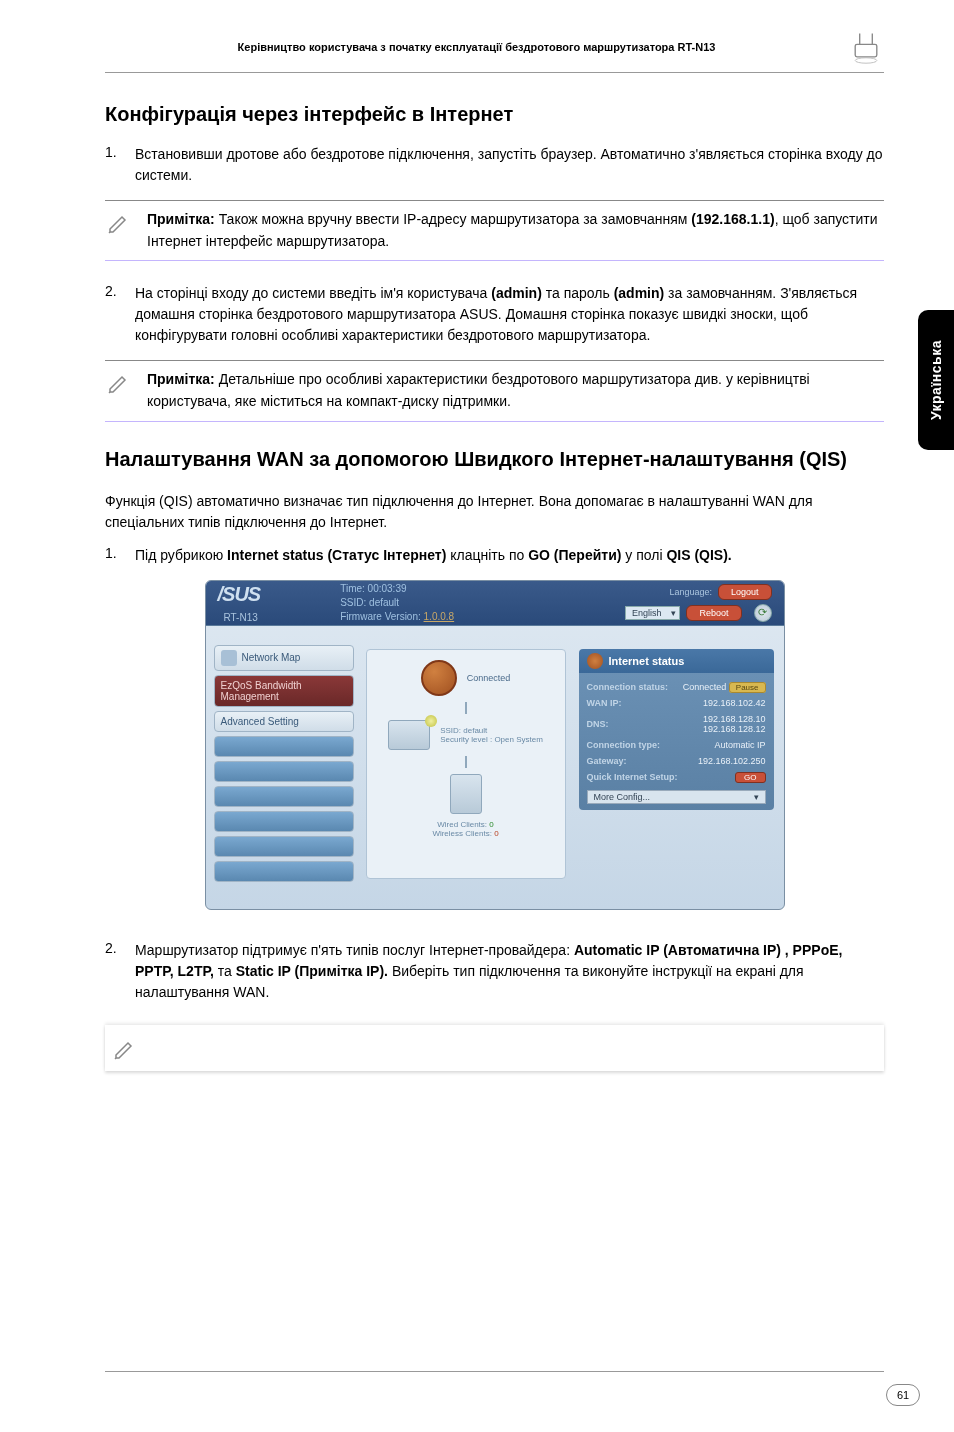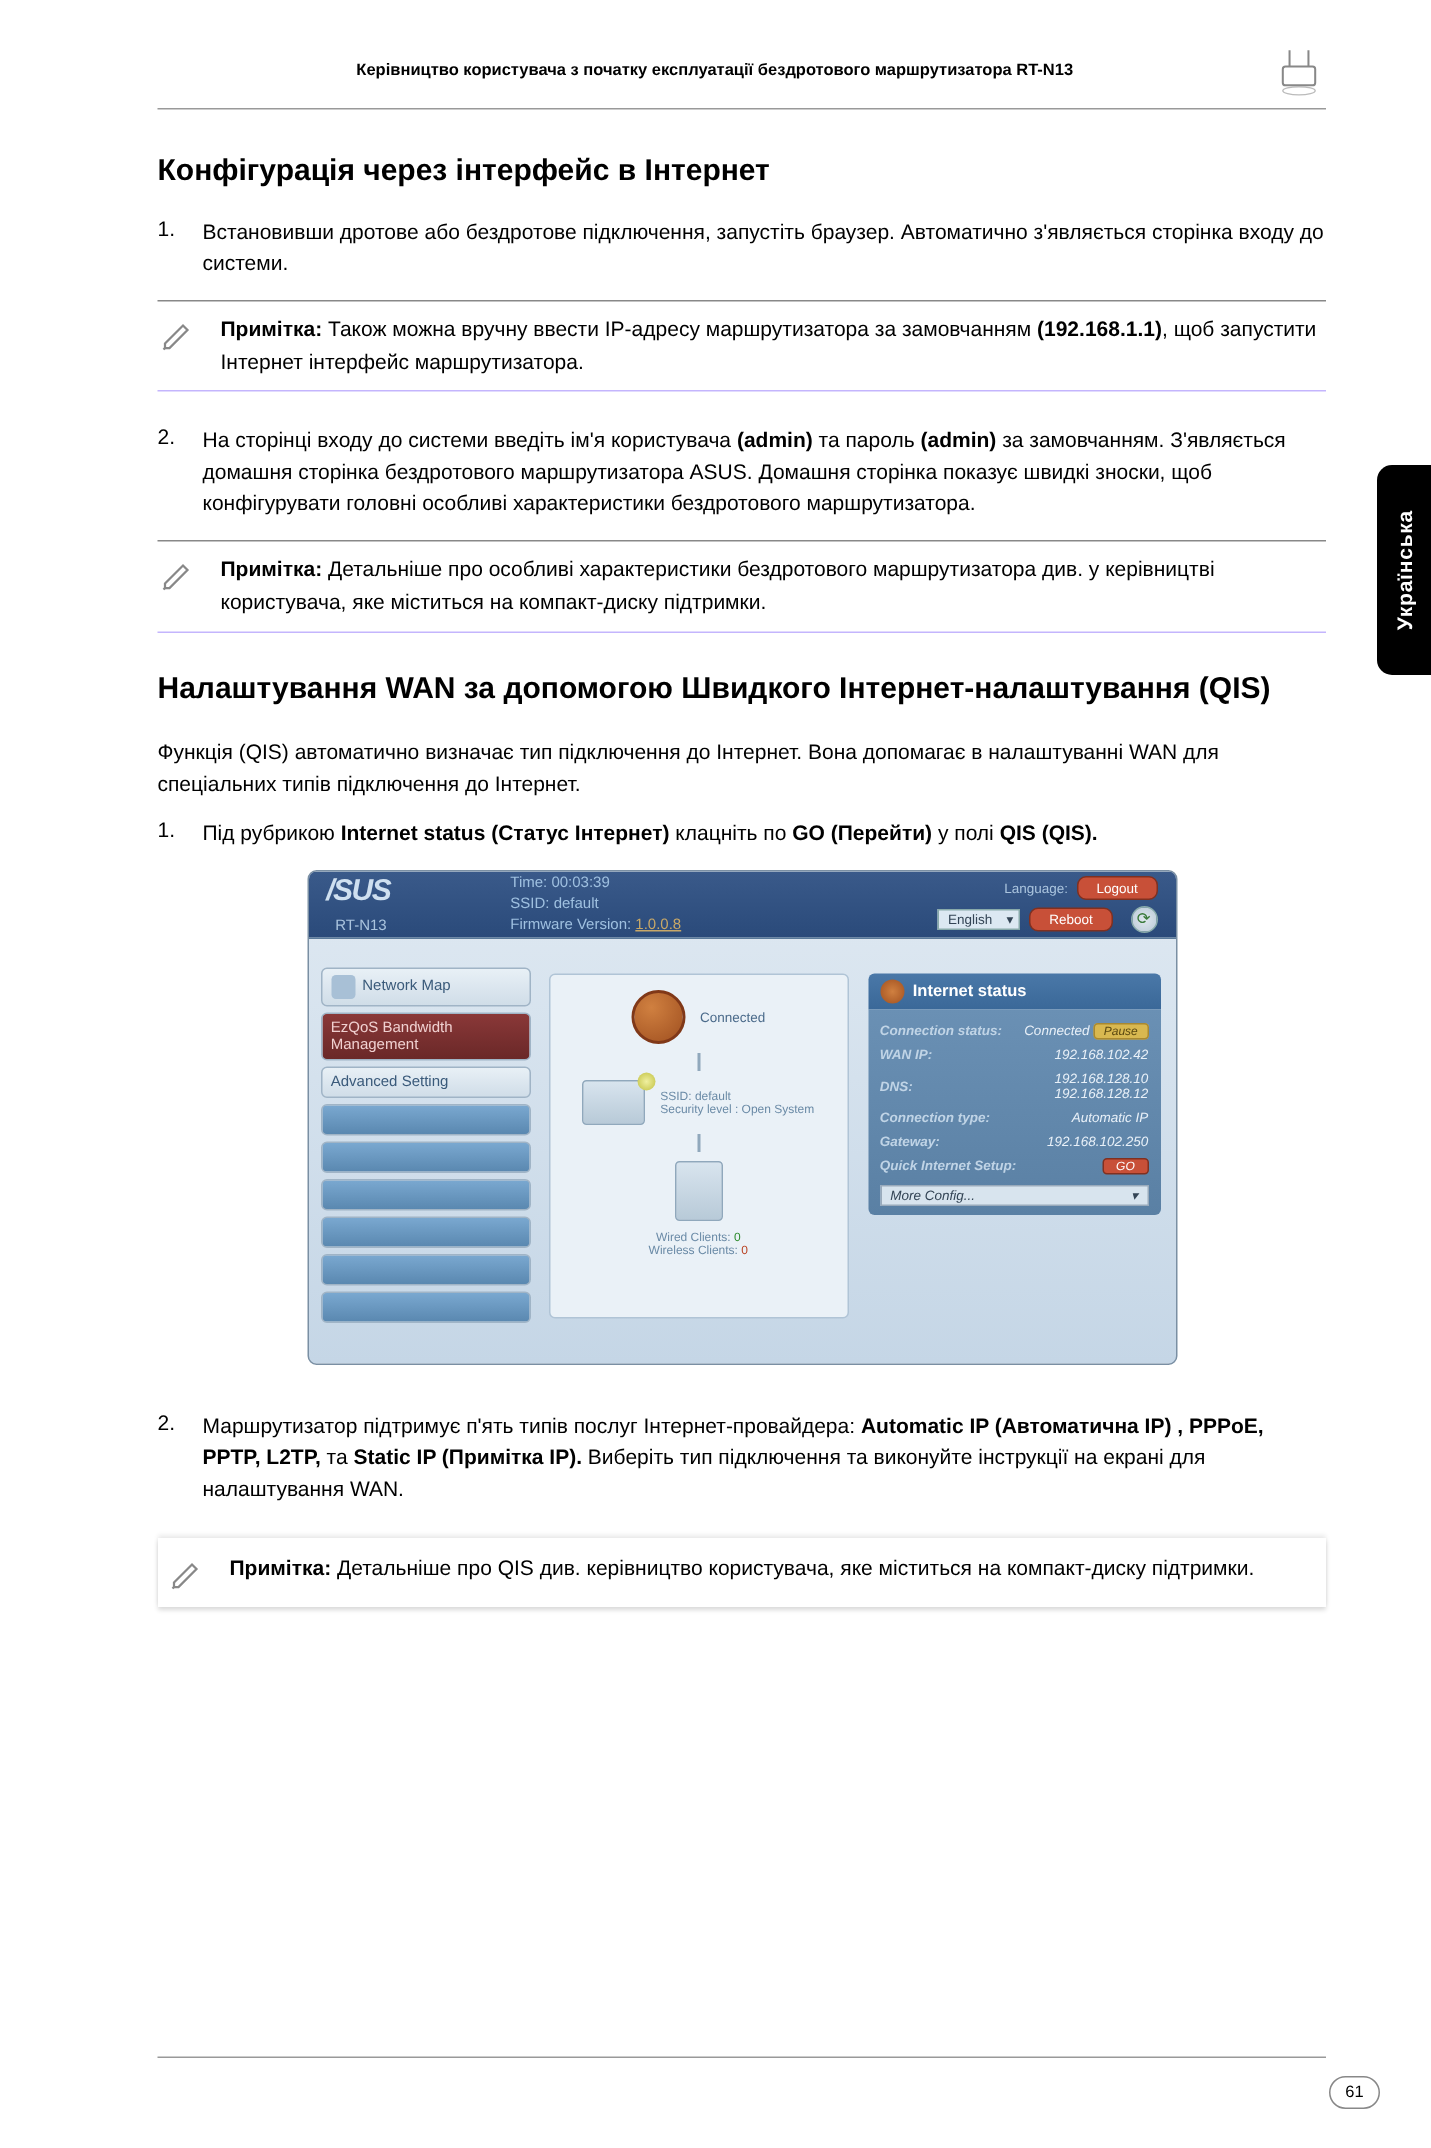--- a/index.html
+++ b/index.html
@@ -285,21 +285,20 @@
     .ss-istatus-ico {
       width: 16px; height: 16px;
       background: radial-gradient(#d08040,#a05020);
       border-radius: 50%;
     }
     .ss-istatus-body {
       background: linear-gradient(#6a90b4,#5a80a4);
       padding: 6px 8px;
       border-radius: 0 0 4px 4px;
       color: #d8e6f0;
-      font-style: italic;
     }
     .ss-row {
       display: flex;
       justify-content: space-between;
       align-items: center;
       padding: 3px 0;
       font-size: 9px;
     }
     .ss-row .k { color: #c0d4e6; font-weight: bold; }
     .ss-row .v { color: #e8f0f8; }
@@ -531,23 +530,20 @@
     </div>
   </div>
 
   <div class="note-box shadow" style="margin-top:22px;">
     <div class="pencil-icon">
       <svg width="24" height="24" viewBox="0 0 24 24">
           <path d="M3 18 L15 6 L18 9 L6 21 L3 21 Z" fill="none" stroke="#888" stroke-width="1.5"></path>
           <line x1="3" y1="21" x2="2" y2="22" stroke="#888" stroke-width="1.5"></line>
         </svg>
     </div>
-    <div class="note-text">
-      <span class="bold">Примітка:</span><span> Детальніше про QIS див. керівництво користувача, яке міститься на компакт-диску підтримки.</span>
-    </div>
   </div>
 
 </div>
 
 <div class="side-tab">
   <span>Українська</span>
 </div>
 
 <div class="hr-bottom"></div>
 <div class="page-num">61</div>

